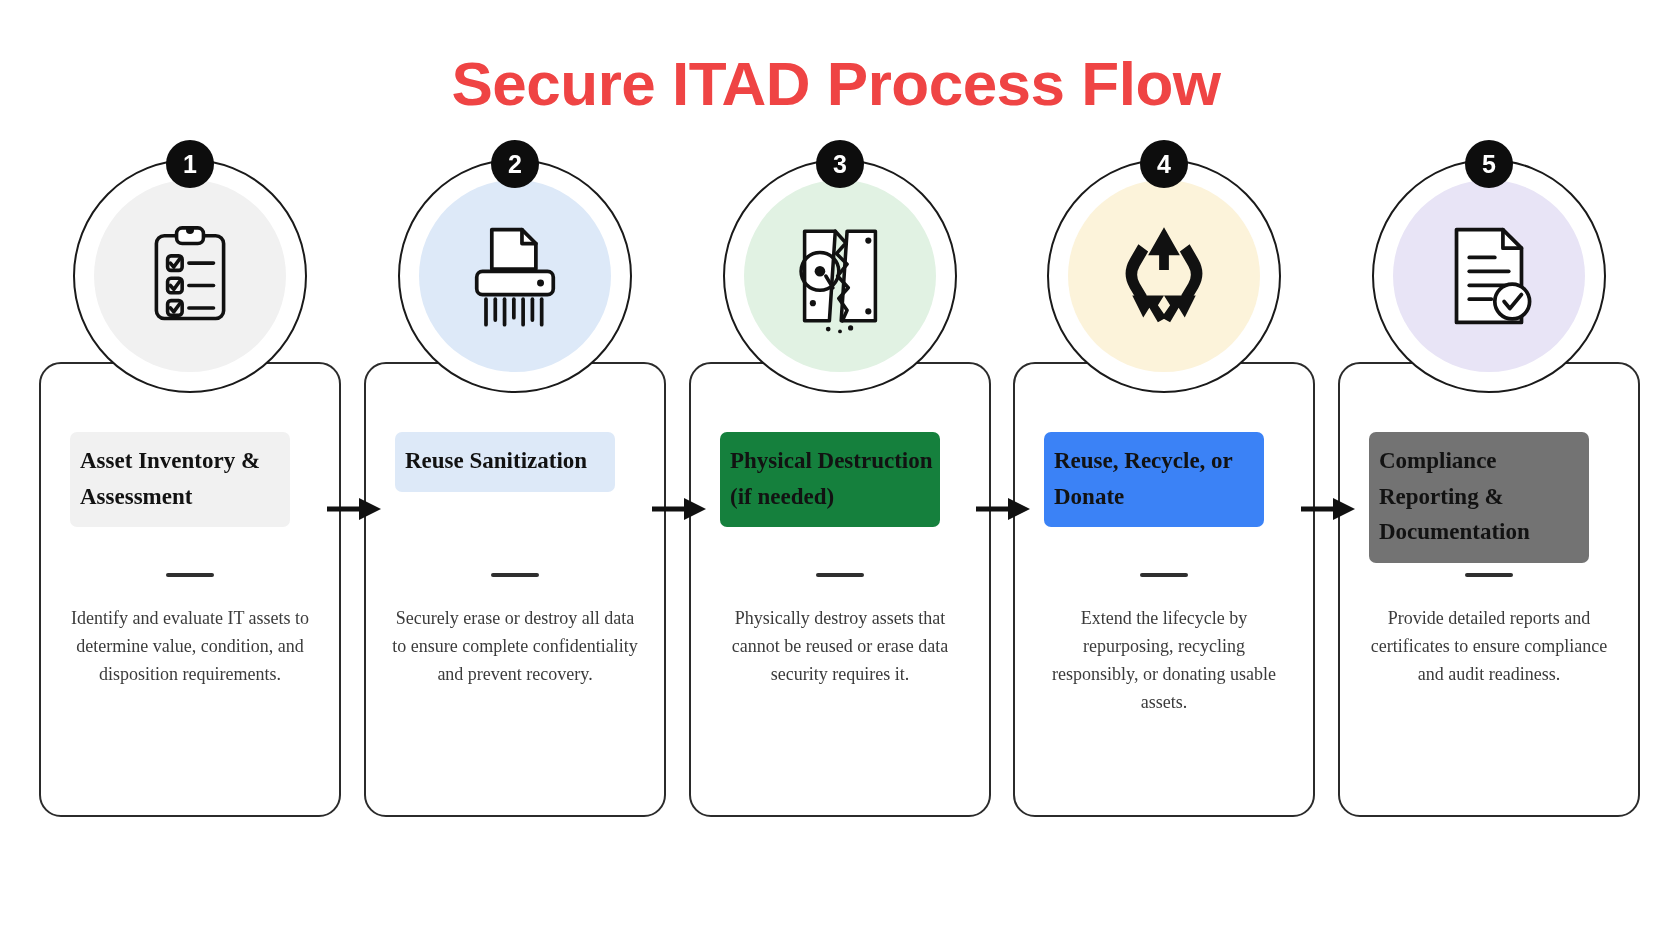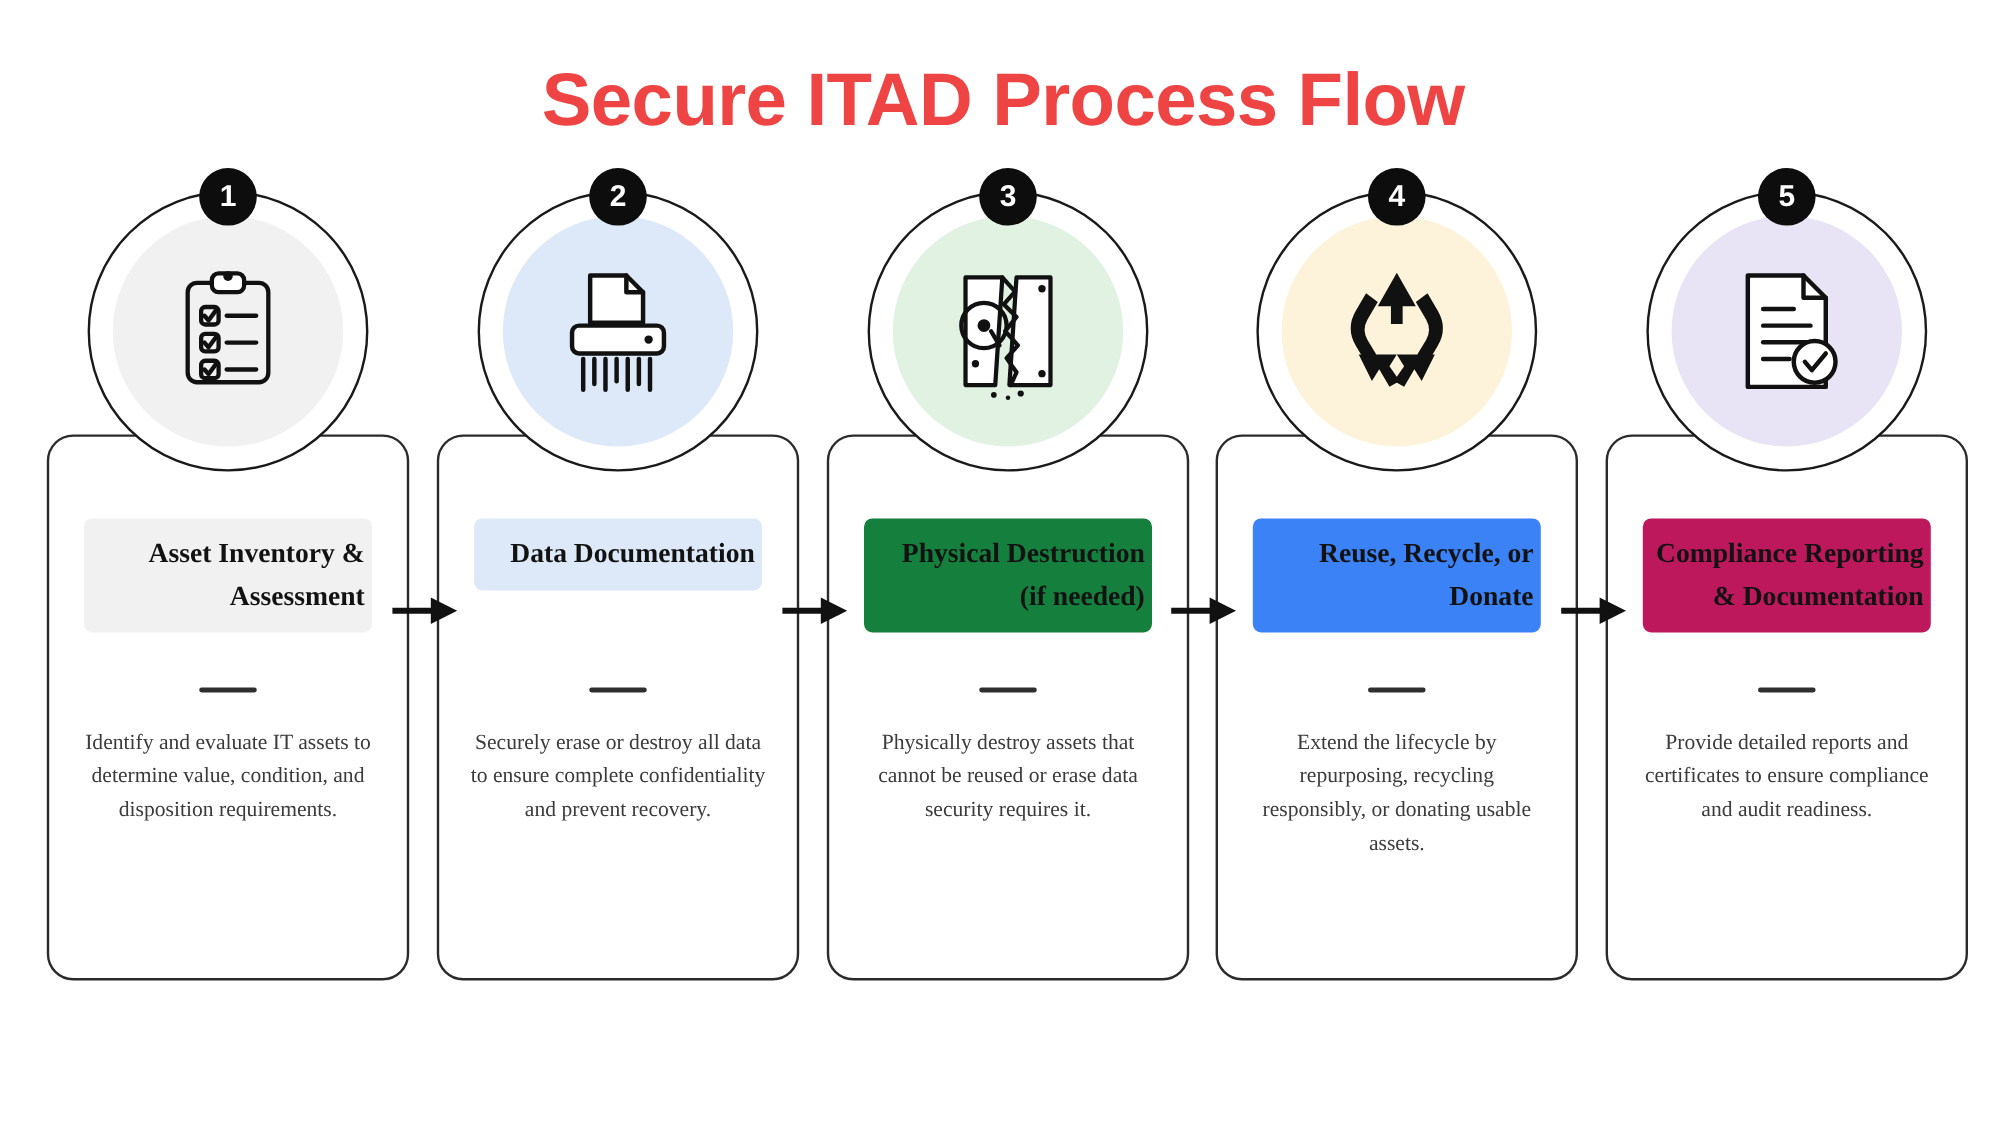--- a/index.html
+++ b/index.html
@@ -107,30 +107,30 @@
     border: 2px solid #2b2b2b;
     border-radius: 22px;
     background: #ffffff;
     box-sizing: border-box;
     z-index: 1;
   }
   .step-label {
     position: absolute;
     top: 273px;
     left: 31px;
-    width: 240px;
+    width: 220px;
     border-radius: 7px;
     padding: 11px 6px 13px 10px;
     box-sizing: border-box;
     font-size: 23px;
     font-weight: bold;
     line-height: 1.55;
     color: #121212;
     z-index: 2;
-    text-align: right;
+    text-align: left;
     font-family: "Liberation Serif", serif;
   }
   .divider {
     position: absolute;
     top: 414px;
     left: 50%;
     transform: translateX(-50%);
     width: 48px;
     height: 4px;
     background: #2f2f2f;
@@ -213,21 +213,21 @@
           <line x1="33" y1="70" x2="33" y2="88"></line>
           <line x1="41" y1="70" x2="41" y2="92"></line>
           <line x1="49" y1="70" x2="49" y2="86"></line>
           <line x1="57" y1="70" x2="57" y2="92"></line>
           <line x1="65" y1="70" x2="65" y2="88"></line>
           <line x1="73" y1="70" x2="73" y2="92"></line>
         </svg>
       </div>
       <div class="badge">2</div>
     </div>
-    <div class="step-label" style="background:#dde9f8;">Data Documentation</div>
+    <div class="step-label" style="background:#dde9f8;">Reuse Sanitization</div>
     <div class="divider"></div>
     <div class="desc">Securely erase or destroy all data to ensure complete confidentiality and prevent recovery.</div>
   </div>
 
   <div class="step step-3">
     <div class="card"></div>
     <div class="circle-wrap">
       <div class="circle-outline"></div>
       <div class="circle-fill" style="background:#e1f2e3;"></div>
       <div class="circle-icon">
@@ -287,21 +287,21 @@
           <line x1="33" y1="34" x2="55" y2="34"></line>
           <line x1="33" y1="46" x2="67" y2="46"></line>
           <line x1="33" y1="58" x2="67" y2="58"></line>
           <line x1="33" y1="70" x2="52" y2="70"></line>
           <circle cx="70" cy="72" r="15" fill="#fff"></circle>
           <polyline points="63,72 68,78 78,66"></polyline>
         </svg>
       </div>
       <div class="badge">5</div>
     </div>
-    <div class="step-label" style="background:#be185d;">Compliance Reporting &amp; Documentation</div>
+    <div class="step-label" style="background:#737373;">Compliance Reporting &amp; Documentation</div>
     <div class="divider"></div>
     <div class="desc">Provide detailed reports and certificates to ensure compliance and audit readiness.</div>
   </div>
 
   <div class="arrow arrow-1">
     <svg width="58" height="30" viewBox="0 0 58 30">
       <line x1="2" y1="15" x2="36" y2="15" stroke="#111" stroke-width="5"></line>
       <polygon points="34,4 56,15 34,26" fill="#111"></polygon>
     </svg>
   </div>

